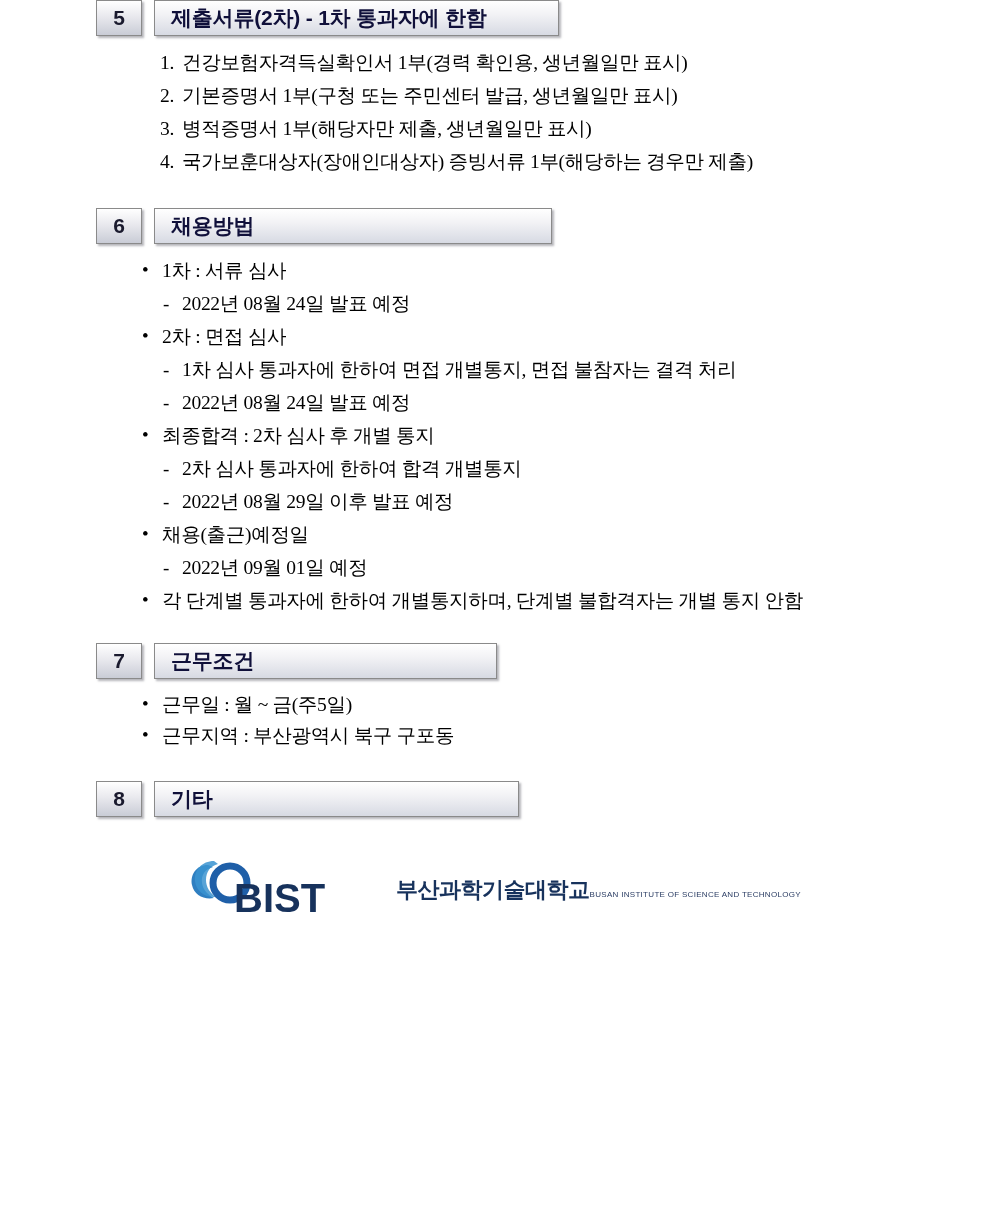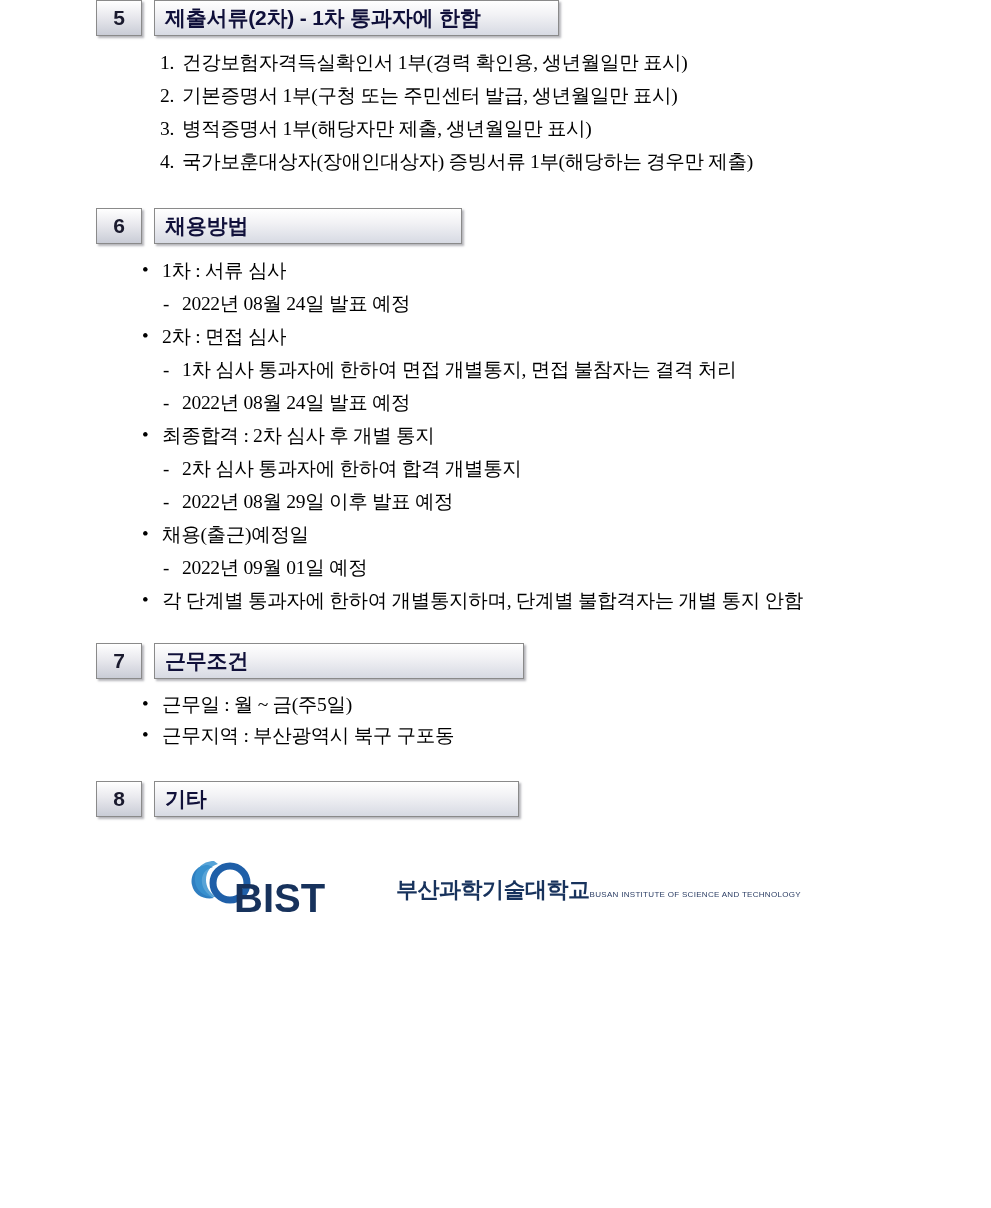--- a/index.html
+++ b/index.html
@@ -49,32 +49,32 @@
     flex: 0 0 auto;
   }
   .sec-title-box {
     height: 36px;
     margin-left: 12px;
     border: 1px solid #8a8a8a;
     background: linear-gradient(to bottom, #ffffff 0%, #f2f2f5 40%, #d7dae3 100%);
     box-shadow: 2px 2px 2px rgba(120,120,130,0.55);
     display: flex;
     align-items: center;
-    padding: 0 14px 0 10px;
+    padding: 0 14px 0 16px;
     box-sizing: border-box;
     font-family: "Liberation Sans", sans-serif;
     font-weight: bold;
     font-size: 21px;
     color: #10103a;
     white-space: nowrap;
     letter-spacing: -0.2px;
   }
   .sec-title-box.w1 { width: 405px; }
-  .sec-title-box.w2 { width: 308px; }
-  .sec-title-box.w3 { width: 370px; }
+  .sec-title-box.w2 { width: 398px; }
+  .sec-title-box.w3 { width: 343px; }
   .sec-title-box.w4 { width: 365px; }
 
   
   .items {
     margin: 10px 8px 0 0;
     padding: 0;
     list-style: none;
   }
   .li {
     font-size: 19.5px;

